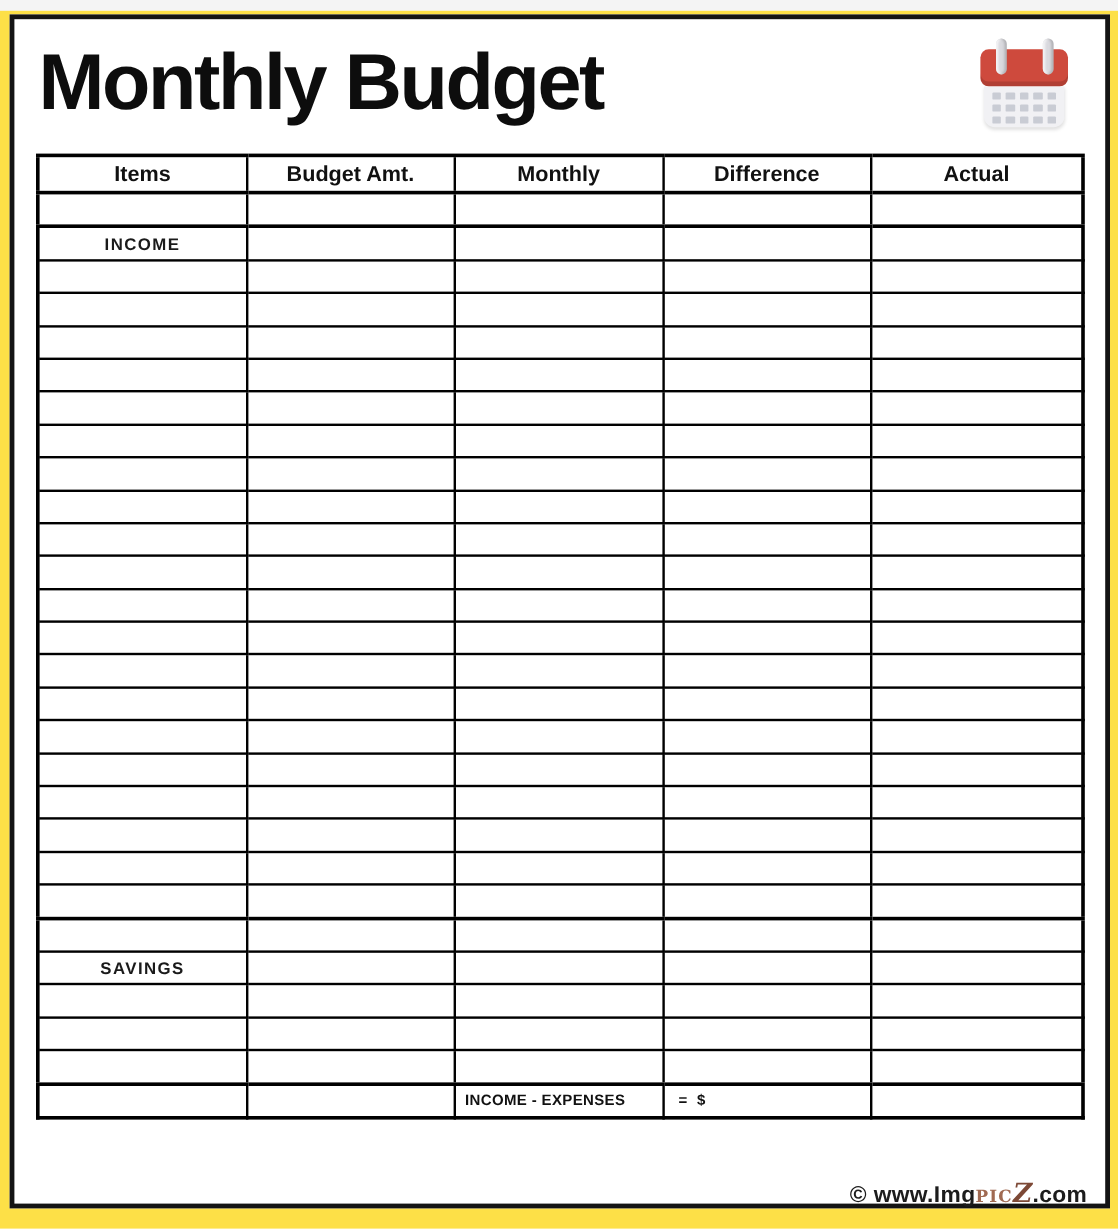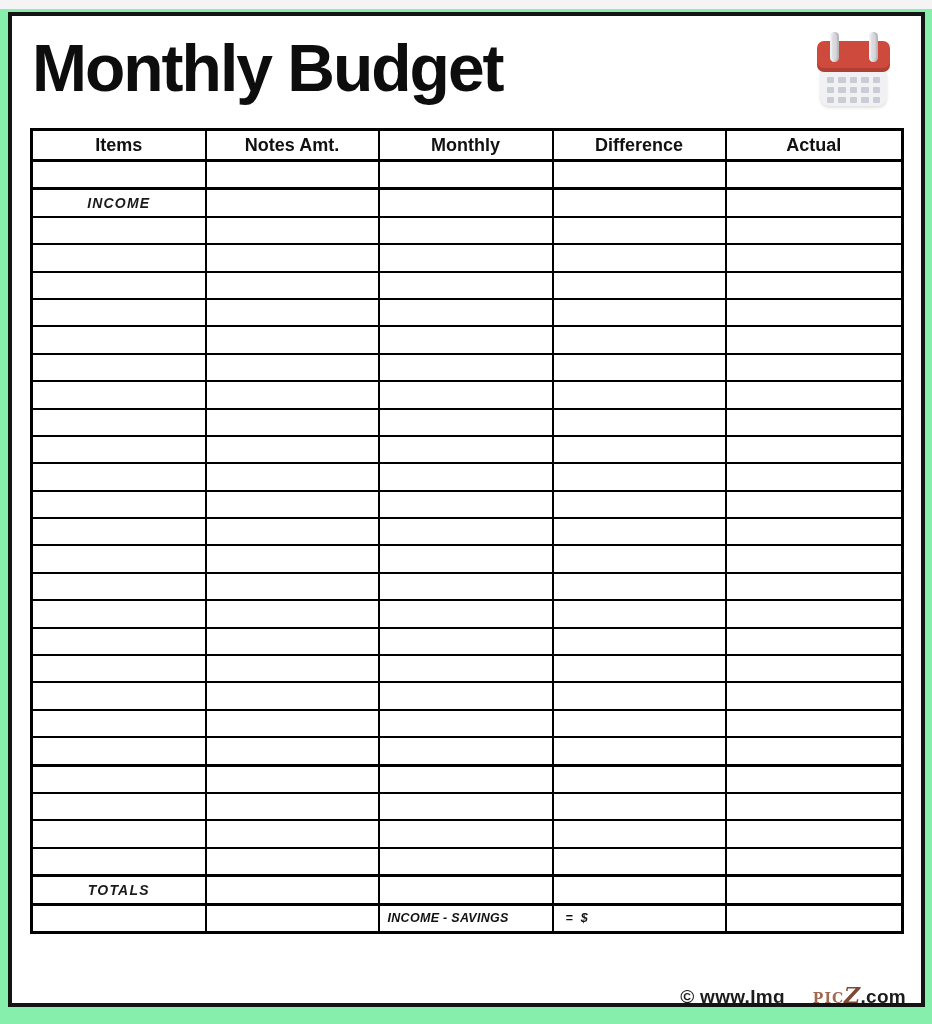--- a/index.html
+++ b/index.html
@@ -1,16 +1,16 @@
 <!DOCTYPE html>
 <html><head>
 <meta charset="utf-8">
 <style>
   html,body{margin:0;padding:0;background:#fff;}
-  .page{position:relative;width:932px;height:1024px;background:#86efac;overflow:hidden;
+  .page{position:relative;width:932px;height:1024px;background:#fde047;overflow:hidden;
         font-family:"Liberation Sans",sans-serif;color:#111;}
   .top-strip{position:absolute;left:0;top:0;width:932px;height:9px;background:#f4f4f4;}
   .frame{position:absolute;left:8px;top:12px;width:917px;height:995px;border:4px solid #141414;
          box-sizing:border-box;background:#fff;}
   h1.title{position:absolute;left:32px;top:30px;margin:0;font-size:66px;font-weight:700;
            letter-spacing:-2px;color:#0d0d0d;}
   
   .calendar{position:absolute;left:817px;top:32px;width:73px;height:75px;}
   .calendar .pin{position:absolute;top:0;width:9px;height:30px;border-radius:5px;
                  box-shadow:inset -2px 0 2px rgba(0,0,0,.18), inset 2px 0 2px rgba(255,255,255,.7);}
@@ -20,30 +20,30 @@
   .cal-body{position:absolute;left:3px;top:40px;width:67px;height:34px;
             border-radius:0 0 9px 9px;box-shadow:0 2px 3px rgba(0,0,0,.12);}
   .cal-dots{display:grid;grid-template-columns:repeat(5,1fr);gap:4px 4px;padding:5px 7px 4px 7px;}
   .cal-dots i{display:block;height:6px;border-radius:1px;background:var(--dot,#c9ccd4);}
   
   table.budget{position:absolute;left:30px;top:128px;width:873px;border-collapse:collapse;
                table-layout:fixed;border:3px solid #000;}
   table.budget th{border:2px solid #000;border-top:3px solid #000;border-bottom:3px solid #000;
                   height:28px;font-size:18px;font-weight:700;color:#111;padding:0;}
   table.budget td{border:2px solid #000;height:25.4px;padding:0;font-size:14px;overflow:hidden;}
-  table.budget tr.thick td{border-top:3px solid #000;font-style:italic;}
+  table.budget tr.thick td{border-top:3px solid #000;}
   table.budget td.c0{text-align:center;font-weight:700;letter-spacing:1.2px;color:#1a1a1a;}
   table.budget tr.formula td.c2,
   table.budget tr.formula td.c3{text-align:left;font-size:12.5px;font-weight:700;letter-spacing:.3px;}
   table.budget tr.formula td.c2{padding-left:8px;}
   table.budget tr.formula td.c3{padding-left:12px;word-spacing:4px;}
   
   .watermark{position:absolute;top:982px;right:26px;font-size:19px;font-weight:700;
              color:#1c1c1c;letter-spacing:.3px;white-space:nowrap;}
-  .watermark .brand-head{font-size:14px;letter-spacing:1px;font-family:"DejaVu Serif",serif;font-weight:700;padding-left:28px;}
+  .watermark .brand-head{font-size:14px;letter-spacing:1px;font-family:"DejaVu Serif",serif;font-weight:700;}
   .watermark .brand-tail{font-size:22px;font-style:italic;font-family:"DejaVu Serif",serif;font-weight:700;}
 </style>
 </head>
 <body>
 
 <div class="page">
   <div class="top-strip"></div>
   <div class="frame"></div>
 
   <h1 class="title">Monthly Budget</h1>
@@ -77,21 +77,21 @@
     <colgroup>
       <col style="width:174px">
         <col style="width:173px">
         <col style="width:174px">
       <col style="width:173px">
         <col style="width:177px">
     </colgroup>
     <thead>
       <tr>
         <th class="c0">Items</th>
-        <th class="c1">Notes Amt.</th>
+        <th class="c1">Budget Amt.</th>
         <th class="c2">Monthly</th>
         <th class="c3">Difference</th>
         <th class="c4">Actual</th>
       </tr>
     </thead>
     <tbody>
         <tr class="">
           <td class="c0"></td>
           <td class="c1"></td>
           <td class="c2"></td>
@@ -246,51 +246,51 @@
           <td class="c4"></td>
         </tr>
         <tr class="thick">
           <td class="c0"></td>
           <td class="c1"></td>
           <td class="c2"></td>
           <td class="c3"></td>
           <td class="c4"></td>
         </tr>
         <tr class="">
-          <td class="c0"></td>
-          <td class="c1"></td>
-          <td class="c2"></td>
-          <td class="c3"></td>
-          <td class="c4"></td>
-        </tr>
-        <tr class="">
-          <td class="c0"></td>
-          <td class="c1"></td>
-          <td class="c2"></td>
-          <td class="c3"></td>
-          <td class="c4"></td>
-        </tr>
-        <tr class="">
-          <td class="c0"></td>
-          <td class="c1"></td>
-          <td class="c2"></td>
-          <td class="c3"></td>
-          <td class="c4"></td>
-        </tr>
-        <tr class="thick">
-          <td class="c0">TOTALS</td>
+          <td class="c0">SAVINGS</td>
+          <td class="c1"></td>
+          <td class="c2"></td>
+          <td class="c3"></td>
+          <td class="c4"></td>
+        </tr>
+        <tr class="">
+          <td class="c0"></td>
+          <td class="c1"></td>
+          <td class="c2"></td>
+          <td class="c3"></td>
+          <td class="c4"></td>
+        </tr>
+        <tr class="">
+          <td class="c0"></td>
+          <td class="c1"></td>
+          <td class="c2"></td>
+          <td class="c3"></td>
+          <td class="c4"></td>
+        </tr>
+        <tr class="">
+          <td class="c0"></td>
           <td class="c1"></td>
           <td class="c2"></td>
           <td class="c3"></td>
           <td class="c4"></td>
         </tr>
         <tr class="thick formula">
           <td class="c0"></td>
           <td class="c1"></td>
-          <td class="c2">INCOME - SAVINGS</td>
+          <td class="c2">INCOME - EXPENSES</td>
           <td class="c3">= $</td>
           <td class="c4"></td>
         </tr>
       </tbody>
   </table>
 
   <div class="watermark"><span>© www.Img</span><span class="brand-head" style="color: rgb(160, 106, 82);">PIC</span><span class="brand-tail" style="color: rgb(125, 73, 54);">Z</span><span>.com</span></div>
 </div>
 
 </body></html>

